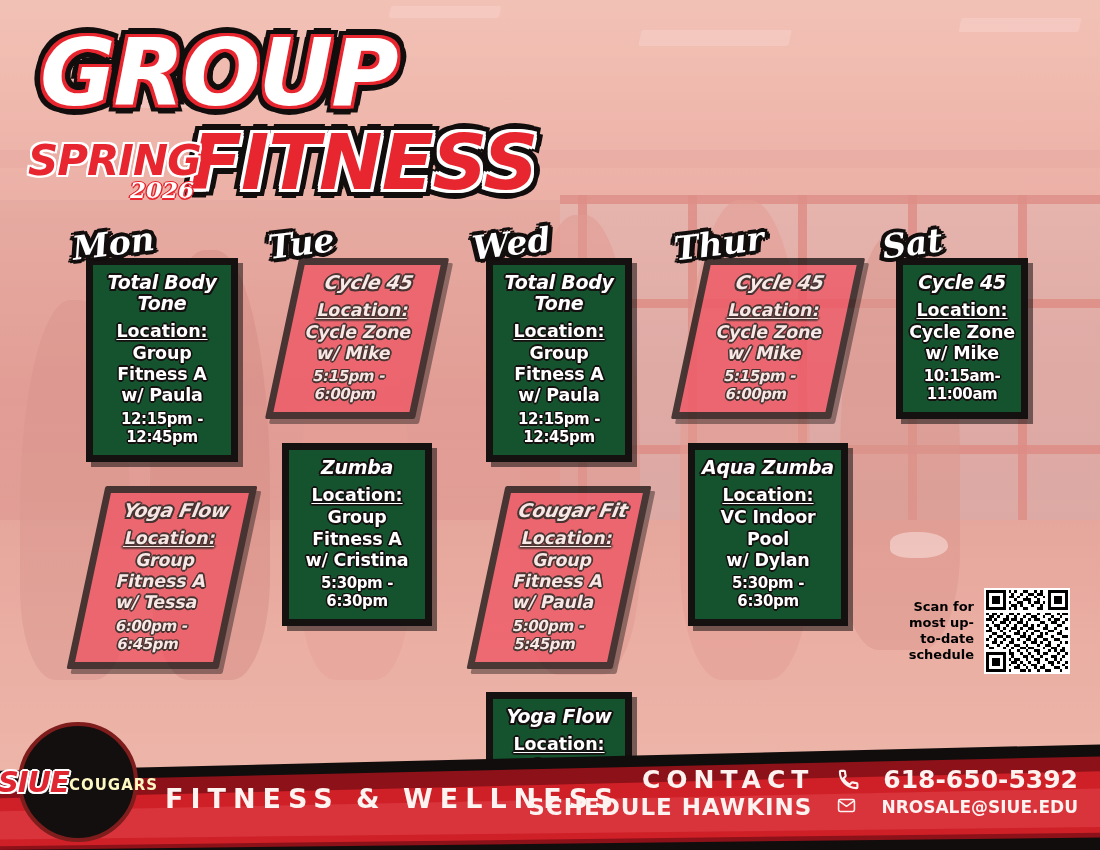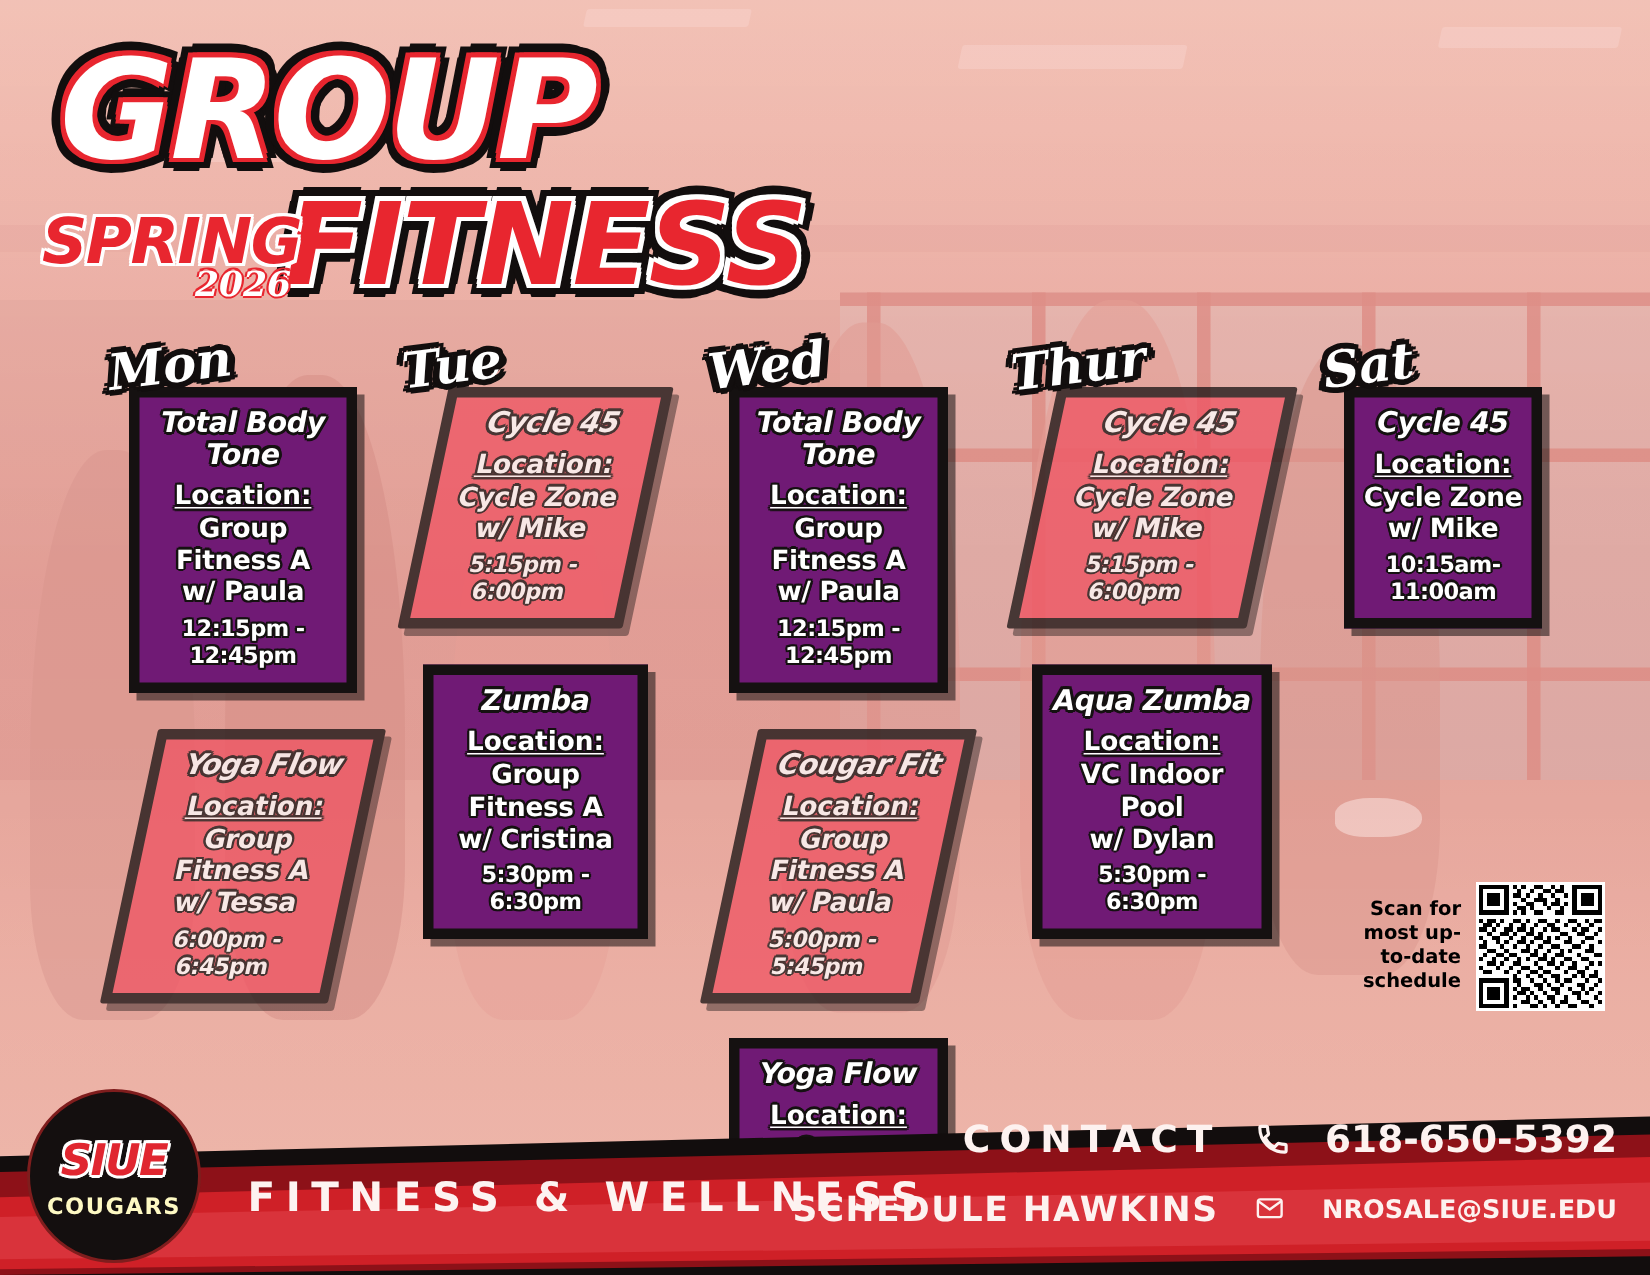--- a/index.html
+++ b/index.html
@@ -74,21 +74,21 @@
     font-style:italic;font-weight:bold;font-size:33px;color:#ffffff;
     transform:rotate(-7deg);white-space:nowrap;
     text-shadow:-4px 0 0 #120e0e,4px 0 0 #120e0e,0 -4px 0 #120e0e,0 4px 0 #120e0e,
       -3px -3px 0 #120e0e,3px -3px 0 #120e0e,-3px 3px 0 #120e0e,3px 3px 0 #120e0e,
       -5px 2px 0 #120e0e,5px 2px 0 #120e0e;
     z-index:5;}
 
   .card{position:relative;border:7px solid #151111;margin-bottom:24px;
     padding:7px 6px 9px 6px;text-align:center;box-sizing:border-box;
     box-shadow:5px 5px 0 rgba(20,16,16,.55);}
-  .card.dark{background:#701a75;}
+  .card.dark{background:#14532d;}
   .card.light{background:#ef5362;}
   .c-title{font-family:"DejaVu Sans", sans-serif;
     font-weight:bold;font-style:italic;font-size:19px;color:#ffffff;
     letter-spacing:-.3px;line-height:1.1;margin-bottom:7px;
     text-shadow:-2px 0 0 #151111,2px 0 0 #151111,0 -2px 0 #151111,0 2px 0 #151111,
       -1.5px -1.5px 0 #151111,1.5px -1.5px 0 #151111,-1.5px 1.5px 0 #151111,1.5px 1.5px 0 #151111;}
   .c-locline{font-family:"DejaVu Sans", sans-serif;font-weight:bold;font-size:17.5px;
     color:#fff;text-decoration:underline;text-underline-offset:2px;line-height:1.25;
     text-shadow:-1.6px 0 0 #151111,1.6px 0 0 #151111,0 -1.6px 0 #151111,0 1.6px 0 #151111,
       -1.2px -1.2px 0 #151111,1.2px -1.2px 0 #151111,-1.2px 1.2px 0 #151111,1.2px 1.2px 0 #151111;}
@@ -114,31 +114,31 @@
   .fband-dark{position:absolute;left:0;bottom:0;width:1100px;height:104px;background:#8d1118;
     clip-path:polygon(0 34%,1100px 10%,1100px 88%,0 100%);}
   .fband-red{position:absolute;left:0;bottom:0;width:1100px;height:96px;background:#cf2027;
     clip-path:polygon(0 46%,1100px 18%,1100px 82%,0 96%);}
   .fband-light{position:absolute;left:0;bottom:0;width:1100px;height:88px;background:#d9333b;
     clip-path:polygon(0 56%,1100px 30%,1100px 74%,0 88%);}
   .footer-tagline{position:absolute;left:165px;bottom:36px;
     font-family:"DejaVu Sans", sans-serif;font-weight:bold;font-size:27px;
     letter-spacing:7px;color:#fdf3f1;}
   .logo{position:absolute;left:18px;bottom:8px;width:112px;height:112px;border-radius:50%;
-    background:#140f0f;border:2px solid #7f1d1d;display:flex;flex-direction:column;
+    background:#140f0f;border:4px solid #7f1d1d;display:flex;flex-direction:row;
     align-items:center;justify-content:center;}
   .logo-siue{font-family:"DejaVu Sans", sans-serif;font-weight:bold;font-style:italic;
     font-size:29px;color:#e02630;letter-spacing:-1px;
     text-shadow:-2px 0 0 #fff,2px 0 0 #fff,0 -2px 0 #fff,0 2px 0 #fff,
       -1.5px -1.5px 0 #fff,1.5px -1.5px 0 #fff,-1.5px 1.5px 0 #fff,1.5px 1.5px 0 #fff;}
   .logo-cougars{font-family:"DejaVu Sans", sans-serif;font-weight:bold;font-size:15px;
     color:#fef9c3;letter-spacing:1px;margin-top:5px;}
   .contact{position:absolute;right:22px;bottom:30px;text-align:right;color:#fdf2f0;}
   .contact-row{display:flex;align-items:center;justify-content:flex-end;gap:23px;
-    font-family:"DejaVu Sans", sans-serif;font-weight:bold;margin-top:20px;}
+    font-family:"DejaVu Sans", sans-serif;font-weight:bold;}
   .c-word{font-size:25px;letter-spacing:6px;}
   .c-name{font-size:23px;letter-spacing:1px;}
   .c-val{font-size:25px;letter-spacing:0px;}
   .c-val.small{font-size:17px;}
   .ico{width:23px;height:23px;display:inline-block;}
 </style>
 </head>
 <body>
 
 <div id="poster">

